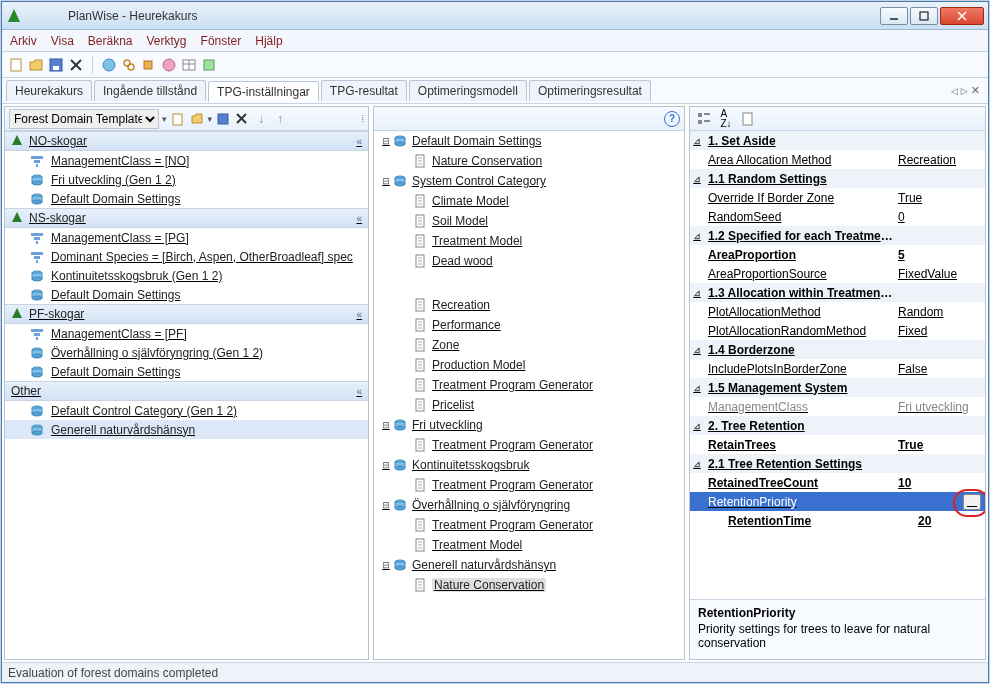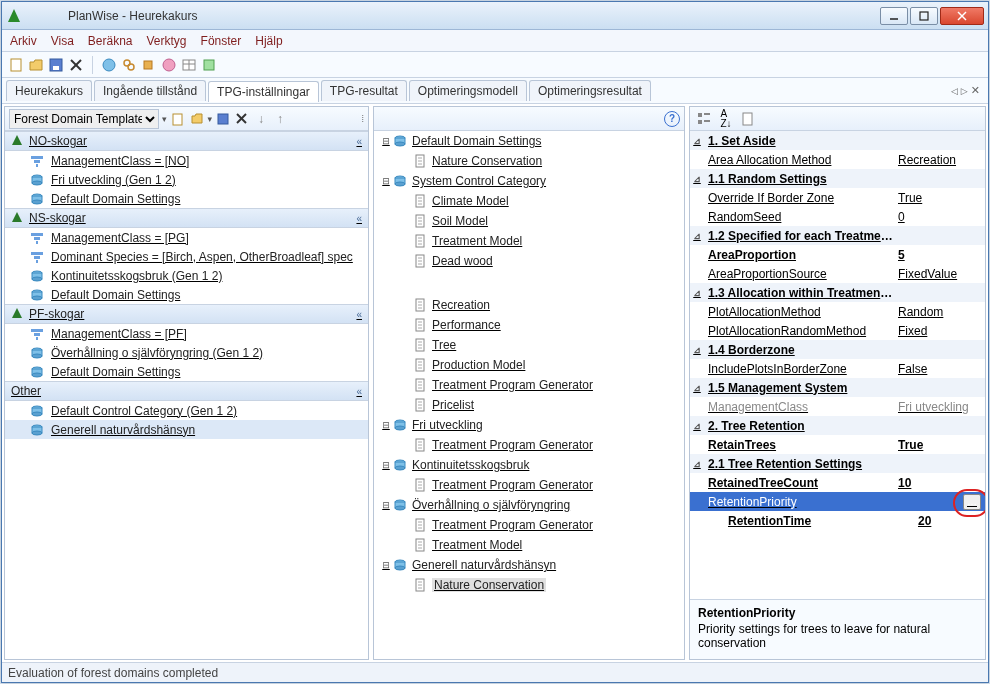--- a/index.html
+++ b/index.html
@@ -464,21 +464,21 @@
           <div class="tree-node" style="padding-left: 26px;">
             <span class="twisty"></span>
             <span class="ico">
               <svg width="14" height="14">
                 <rect x="3" y="1" width="8" height="12" fill="#fff" stroke="#888"></rect>
                 <line x1="5" y1="4" x2="9" y2="4" stroke="#aaa"></line>
                 <line x1="5" y1="7" x2="9" y2="7" stroke="#aaa"></line>
                 <line x1="5" y1="10" x2="9" y2="10" stroke="#aaa"></line>
               </svg>
             </span>
-            <span class="lbl">Tree</span>
+            <span class="lbl">Zone</span>
           </div>
           <div class="tree-node" style="padding-left: 26px;">
             <span class="twisty"></span>
             <span class="ico">
               <svg width="14" height="14">
                 <rect x="3" y="1" width="8" height="12" fill="#fff" stroke="#888"></rect>
                 <line x1="5" y1="4" x2="9" y2="4" stroke="#aaa"></line>
                 <line x1="5" y1="7" x2="9" y2="7" stroke="#aaa"></line>
                 <line x1="5" y1="10" x2="9" y2="10" stroke="#aaa"></line>
               </svg>

